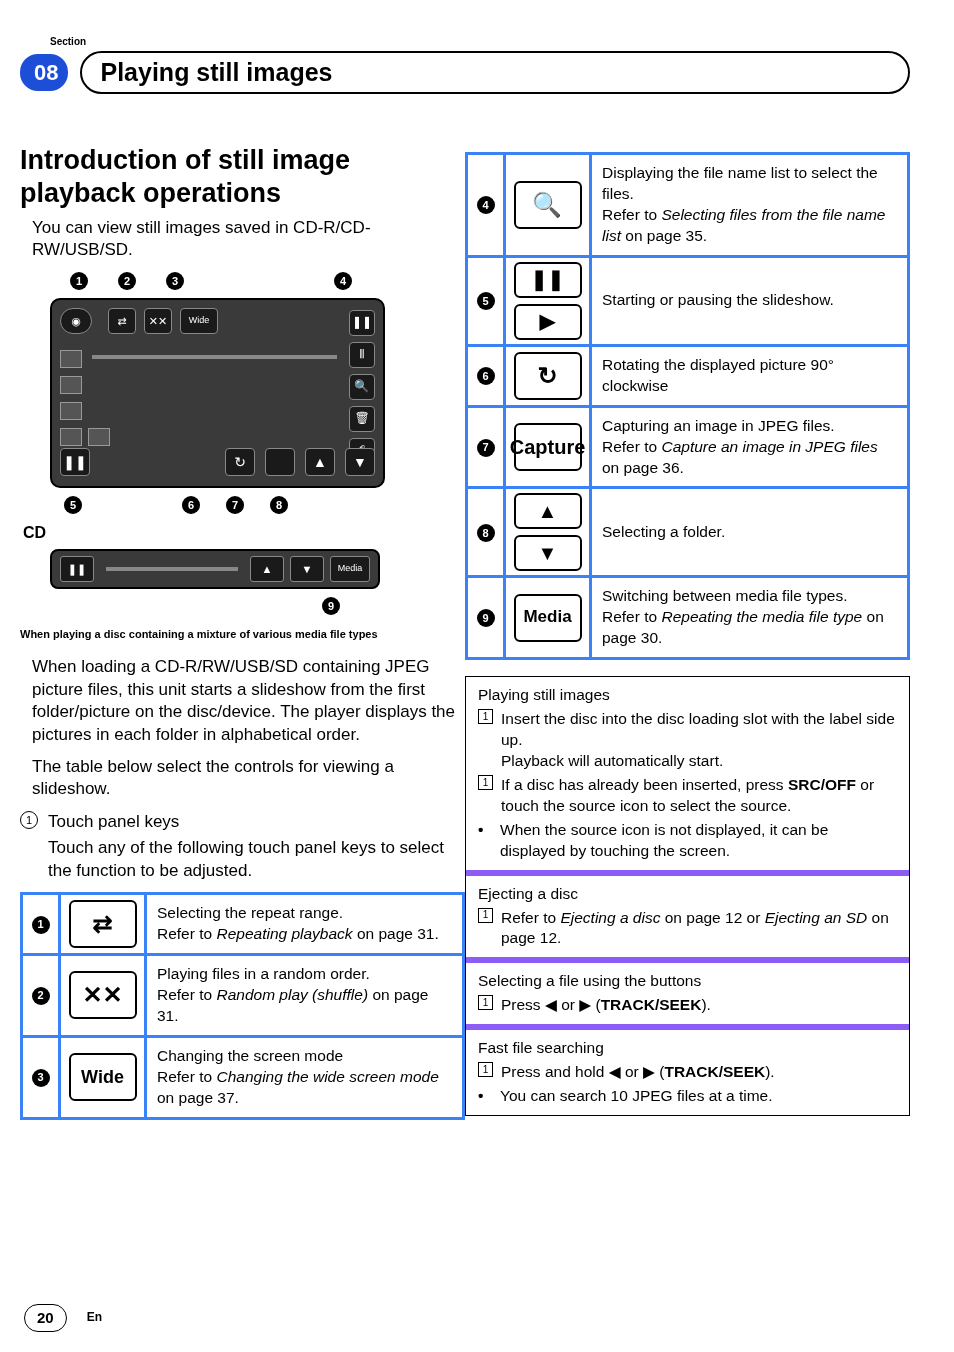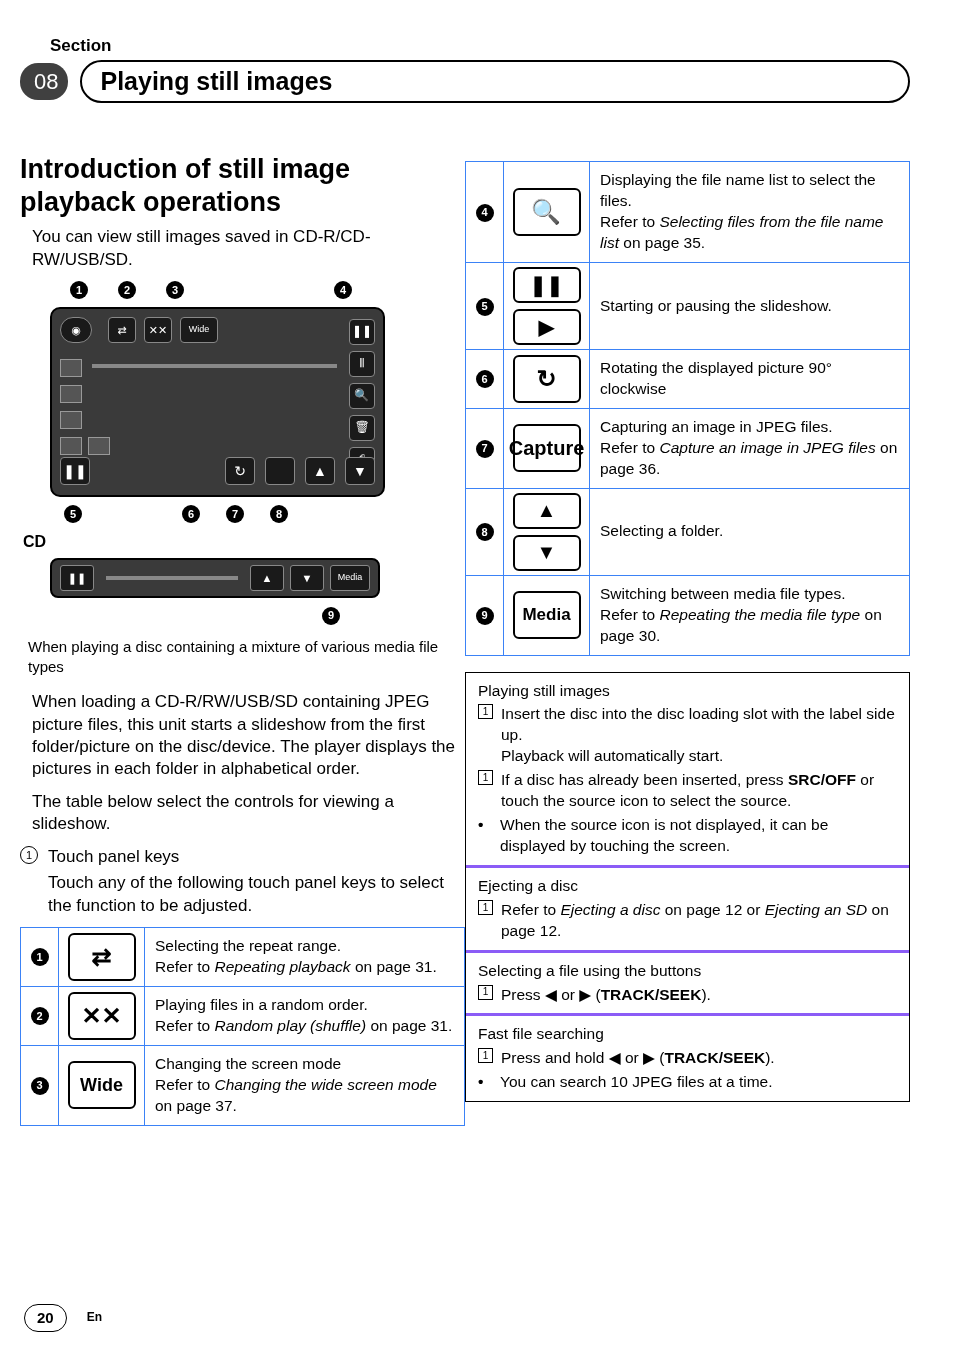--- a/index.html
+++ b/index.html
@@ -7,38 +7,38 @@
     font-family: Arial, Helvetica, sans-serif;
     width: 954px;
     height: 1352px;
     background: #fff;
     color: #000;
     position: relative;
     padding: 35px 44px 18px 20px;
     font-size: 17px;
     line-height: 1.32;
   }
-  .section-label { font-size: 17px; font-weight: bold; margin-left: 30px; margin-bottom: 3px; }
+  .section-label { font-size: 10px; font-weight: bold; margin-left: 30px; margin-bottom: 3px; }
   .header-row { display: flex; align-items: center; gap: 12px; margin-bottom: 20px; }
   .chapter-pill {
-    background: #404040; color: #fff; font-weight: normal; font-size: 22px;
+    background: #1d4ed8; color: #fff; font-weight: bold; font-size: 22px;
     border-radius: 18px; padding: 4px 10px 4px 14px; min-width: 48px; text-align: center;
   }
   .chapter-title-wrap {
     flex: 1; border: 2px solid #000; border-radius: 22px;
     padding: 3px 18px; display: flex; align-items: center;
   }
   .chapter-title { font-size: 25px; font-weight: bold; }
 
   .columns { display: flex; margin-top: 50px; }
   .col { width: 50%; }
 
   h2.intro-h { font-size: 27px; font-weight: bold; line-height: 1.2; margin-bottom: 8px; }
   .body-text { font-size: 17px; margin-bottom: 10px; margin-left: 12px; }
-  .bold-sub { font-size: 15px; font-weight: normal; margin: 10px 0 14px 8px; line-height: 1.35; }
+  .bold-sub { font-size: 11px; font-weight: bold; margin: 10px 0 14px 0; line-height: 1.35; }
 
   
   .num-bubble {
     display: inline-flex; width: 18px; height: 18px; border-radius: 50%;
     background: #000; color: #fff; font-size: 11px; font-weight: bold;
     align-items: center; justify-content: center; vertical-align: middle;
   }
   .circled-num {
     display: inline-flex; width: 18px; height: 18px; border-radius: 50%;
     border: 1.5px solid #000; font-size: 11px; align-items: center;
@@ -91,39 +91,39 @@
     align-items: center; justify-content: center;
   }
   .strip-prog { flex: 1; height: 4px; background: #888; margin: 0 6px; }
   .cb9 { margin-left: 302px; margin-top: 6px; }
 
   .step-row { display: flex; gap: 10px; margin: 4px 0; }
   .step-row .txt { flex: 1; }
 
   
   table.keytab { border-collapse: collapse; width: 100%; margin-top: 8px; }
-  table.keytab td { border: 1px solid #3b82f6; padding: 8px 10px; vertical-align: middle; font-size: 15.5px; line-height: 1.35; }
+  table.keytab td { border: 3px solid #3b82f6; padding: 8px 10px; vertical-align: middle; font-size: 15.5px; line-height: 1.35; }
   table.keytab td.nc { width: 38px; text-align: center; padding: 0 6px; }
   table.keytab td.ic { width: 86px; text-align: center; padding: 4px; }
   .icon-key {
     width: 68px; height: 48px; border: 2px solid #000; border-radius: 6px;
     display: inline-flex; align-items: center; justify-content: center;
     font-size: 24px; font-weight: bold;
   }
   .icon-key-sm {
     width: 68px; height: 36px; border: 2px solid #000; border-radius: 6px;
     display: inline-flex; align-items: center; justify-content: center;
     font-size: 20px; font-weight: bold;
   }
   .ital { font-style: italic; }
   .stack { display: flex; flex-direction: column; gap: 6px; align-items: center; }
 
   
   .proc-box { border: 1.2px solid #000; font-size: 15.5px; line-height: 1.35; }
-  .proc-sec { border-top: 3px solid #8b5cf6; padding: 8px 12px; }
+  .proc-sec { border-top: 6px solid #8b5cf6; padding: 8px 12px; }
   .proc-sec:first-child { border-top: none; }
   .pline { display: flex; gap: 8px; margin-top: 3px; }
   .pline .t { flex: 1; }
   .bullet { font-weight: bold; width: 14px; }
 
   
   .footer { position: absolute; bottom: 20px; left: 24px; display: flex; align-items: center; gap: 20px; }
   .page-oval { border: 1.5px solid #000; border-radius: 14px; padding: 3px 12px; font-weight: bold; font-size: 15px; }
   .en-lab { font-size: 12px; font-weight: bold; }
 </style>

